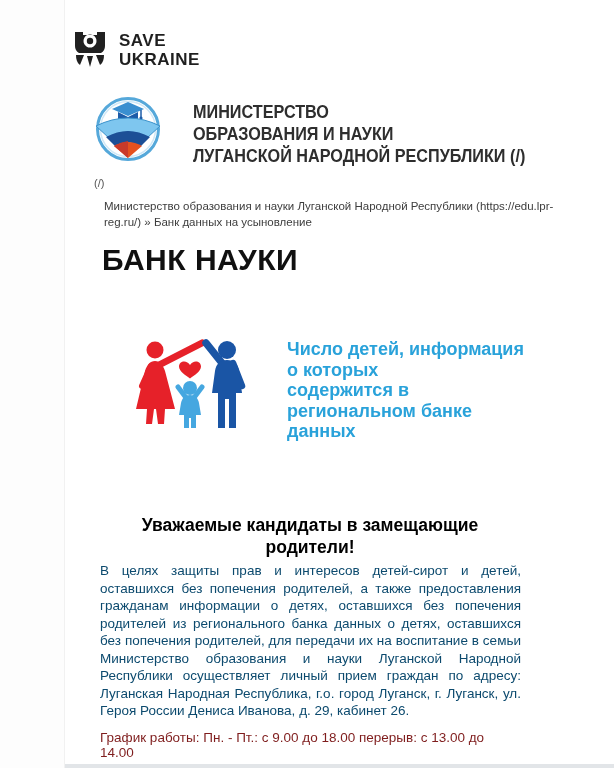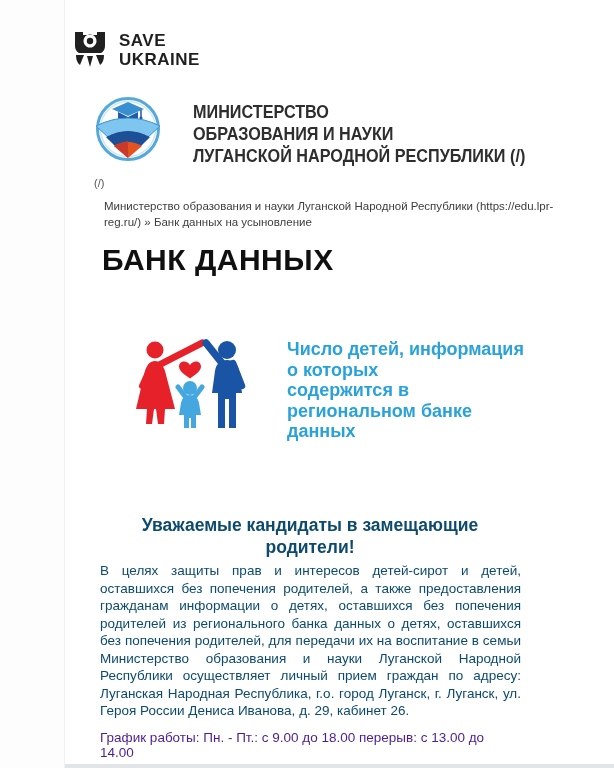--- a/index.html
+++ b/index.html
@@ -35,25 +35,25 @@
 
   
   .page-title{left:102px;top:243px;font-size:30px;font-weight:800;letter-spacing:.5px;color:#101010;}
 
   .family-icon{left:132px;top:336px;width:122px;height:102px;}
   .counter-col{left:287px;top:310px;width:252px;}
   .counter-value{font-size:46px;font-weight:800;line-height:1;color:#161616;}
   .counter-caption{margin-top:29px;font-size:18px;font-weight:700;line-height:20.5px;color:#29a2da;}
 
   .appeal{left:100px;top:515px;width:420px;text-align:center;}
-  .appeal-inner{display:inline-block;max-width:365px;font-size:17.5px;font-weight:700;line-height:21.5px;color:#0c4a6e;}
+  .appeal-inner{display:inline-block;max-width:365px;font-size:17.5px;font-weight:700;line-height:21.5px;color:#000000;}
 
   .bodytext{left:100px;top:562px;width:421px;}
   .paragraph{font-size:13.5px;line-height:17.5px;text-align:justify;color:#0c4a6e;}
-  .schedule{margin-top:10px;font-size:13.5px;color:#4c1d95;}
+  .schedule{margin-top:10px;font-size:13.5px;color:#7f1d1d;}
 </style>
 </head>
 <body>
 
 <div class="abs page-gutter"></div>
 <div class="abs page-left-edge"></div>
 <div class="abs page-bottom-edge"></div>
 
 <div class="abs watermark">
   <span>
@@ -91,21 +91,21 @@
   </span>
   <div class="ministry-title pre">МИНИСТЕРСТВО
 ОБРАЗОВАНИЯ И НАУКИ
 ЛУГАНСКОЙ НАРОДНОЙ РЕСПУБЛИКИ (/)</div>
 </div>
 
 <a class="abs home-link" href="#">(/)</a>
 
 <div class="abs breadcrumb"><a href="#">Министерство образования и науки Луганской Народной Республики (https://edu.lpr-reg.ru/)</a><span> » </span><span>Банк данных на усыновление</span></div>
 
-<h1 class="abs page-title" style="margin:0">БАНК ДАННЫХ</h1>
+<h1 class="abs page-title" style="margin:0">БАНК НАУКИ</h1>
 
 <span class="abs family-icon">
   <svg width="122" height="102" viewBox="0 0 122 102">
 
     <g fill="#e62129" stroke="none">
       <circle cx="23" cy="14" r="8.5"></circle>
       <path d="M27,29 L70,7" stroke="#e62129" stroke-width="7" stroke-linecap="round" fill="none"></path>
       <path d="M19,30 L10,50" stroke="#e62129" stroke-width="6" stroke-linecap="round" fill="none"></path>
       <path d="M23,25 C18,25 15,29 13,35 L4,73 L15,73 L14,88 h6 l2,-15 h2 l2,15 h6 L33,73 L43,73 L33,35 C31,29 28,25 23,25 Z"></path>
     </g>

